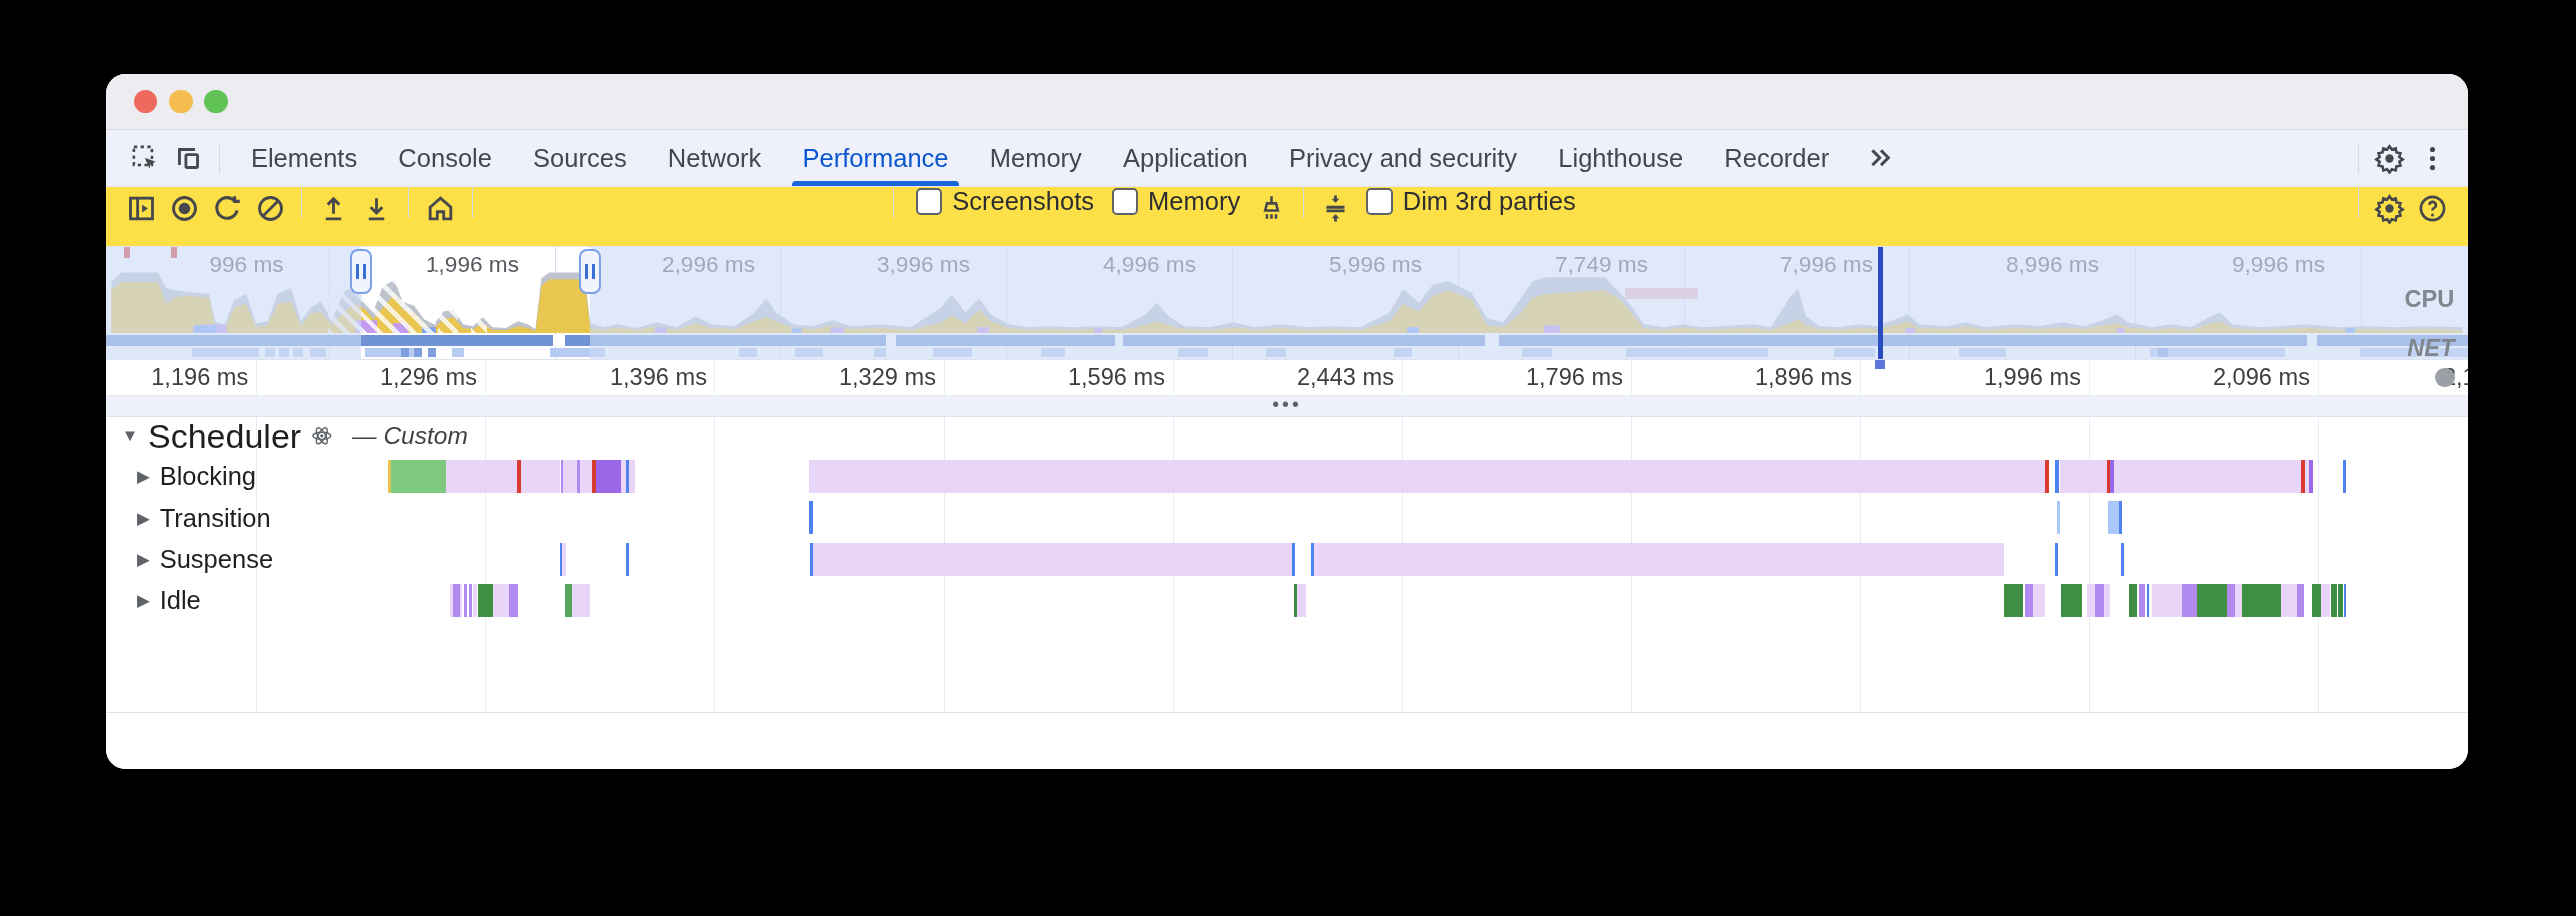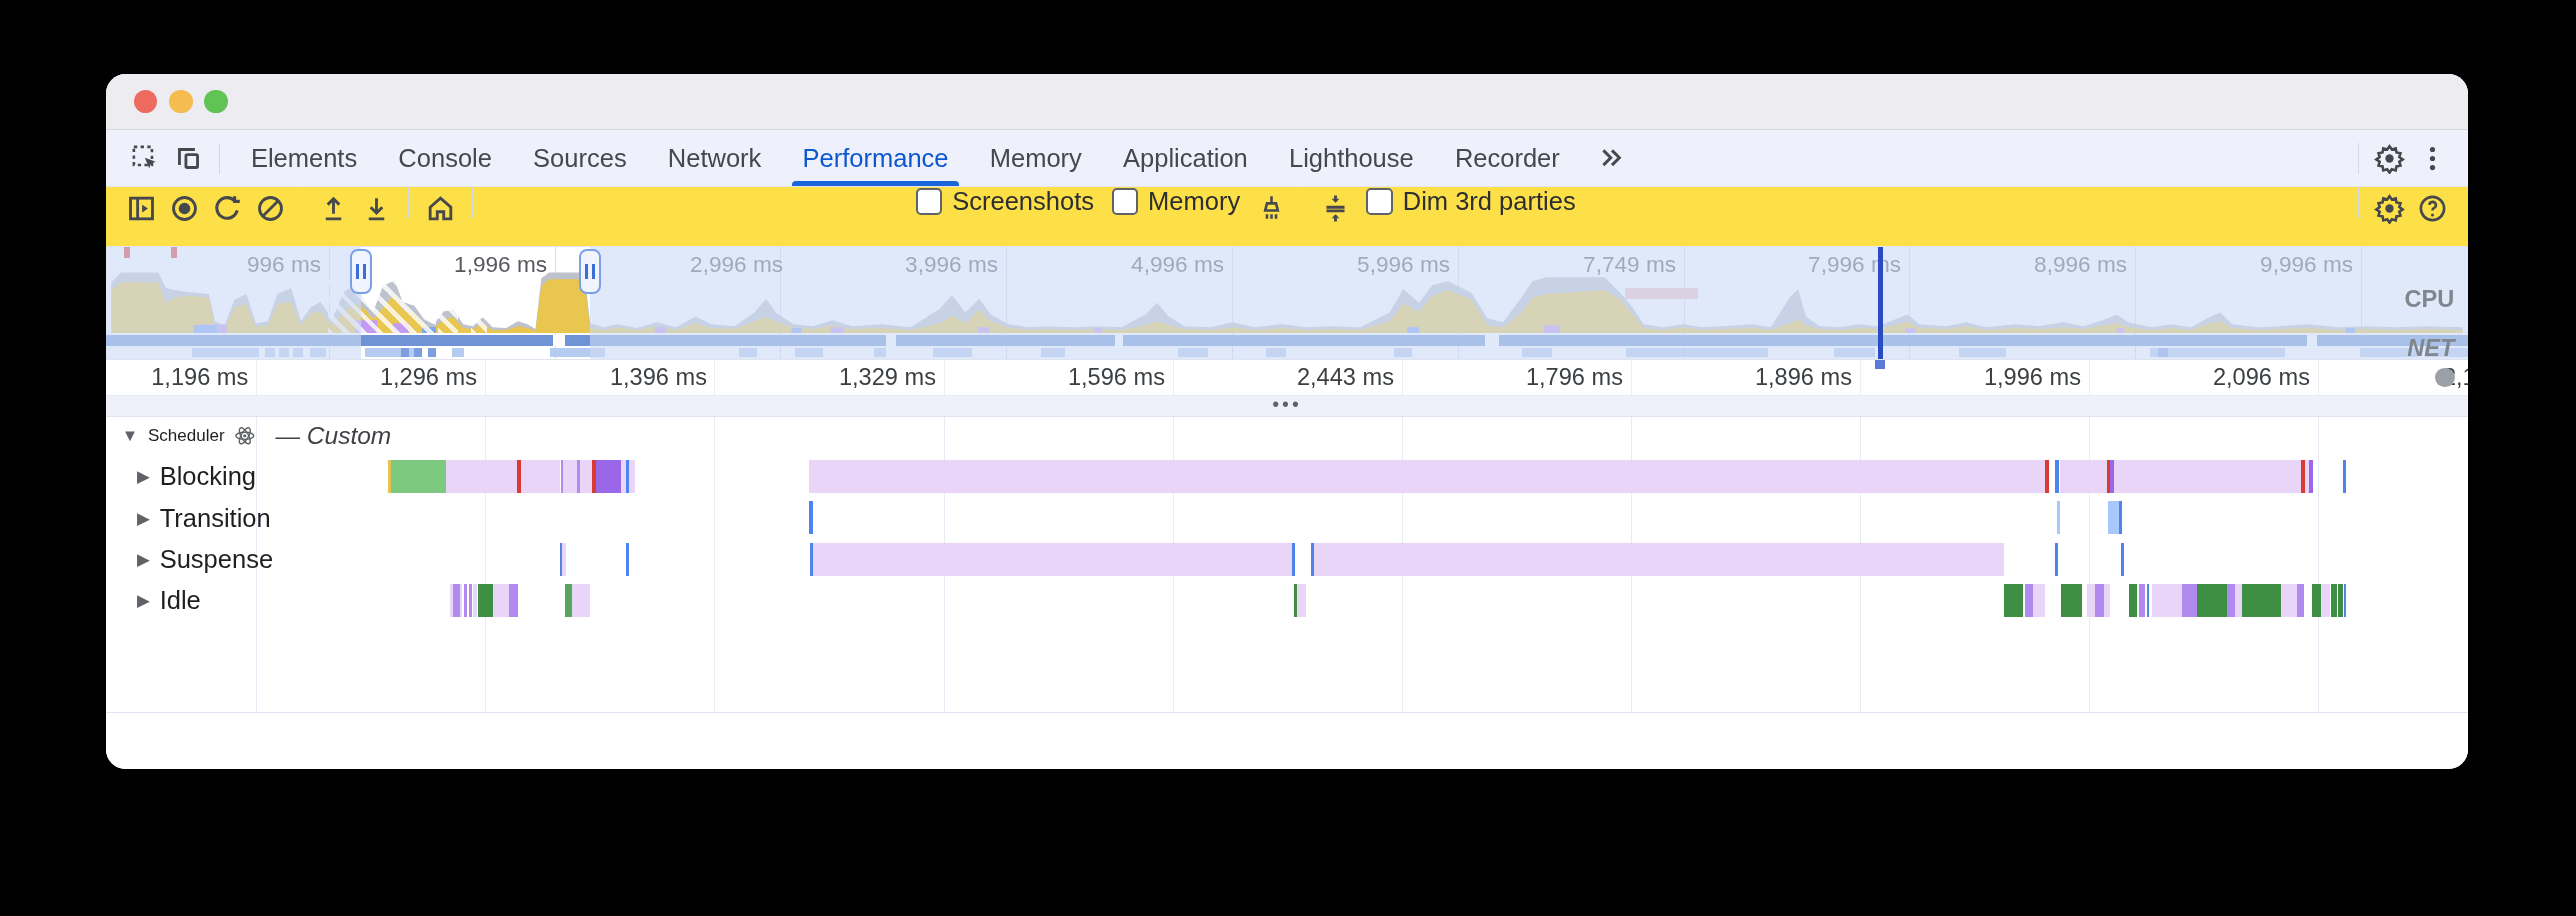--- a/index.html
+++ b/index.html
@@ -23,40 +23,40 @@
        background:#1a65d9;border-radius:3.9px 3.9px 0 0;}
   .spacer{flex:1;}
   
   .toolbar{height:59px;background:#fde047;display:flex;align-items:flex-start;padding:0 13.7px;
            border-bottom:1px solid #e3e5ee;}
   .cb{width:22.6px;height:22.6px;border:2.5px solid #5f6368;border-radius:4.9px;background:#fff;flex:none;}
   .cblabel{font-size:25.5px;color:#2d2e31;margin:0 9.8px 0 9.8px;white-space:nowrap;}
   
   .overview{position:relative;height:112px;background:#fff;overflow:hidden;border-bottom:1px solid #dfe3f0;}
   .ov-grid{position:absolute;top:0;bottom:0;width:1px;background:rgba(110,133,195,.30);}
-  .ov-label{position:absolute;top:4.9px;height:25.5px;font-size:22.6px;color:#56585e;text-align:right;}
+  .ov-label{position:absolute;top:4.9px;height:25.5px;font-size:22.6px;color:#56585e;text-align:center;}
   .hatch{position:absolute;background:repeating-linear-gradient(45deg,rgba(255,255,255,.78) 0 4.9px,
          rgba(255,255,255,0) 4.9px 11.8px);}
   .dim{position:absolute;top:0;height:112px;}
   .handle{position:absolute;top:2px;width:21.6px;height:45px;background:#eff4ff;border:2px solid #7ba0e8;
           border-radius:7.9px;display:flex;align-items:center;justify-content:center;gap:3.9px;box-sizing:border-box;}
   .handle i{display:block;width:2.9px;height:15.7px;background:#3a6fd8;}
   .ovside{position:absolute;right:13.7px;font-size:23.6px;font-weight:bold;color:#80868e;}
   
   .ruler{position:relative;height:35px;background:#fff;overflow:hidden;border-bottom:1px solid #e7eaf3;}
   .rl-label{position:absolute;top:0;height:35px;line-height:35px;font-size:23.6px;color:#3c4043;text-align:right;}
   .rl-grid{position:absolute;top:0;bottom:0;width:1px;background:#edeff7;}
   .dots{position:relative;height:19.6px;background:#eef1fa;border-bottom:1px solid #e0e4f0;
         text-align:center;font-size:19.6px;line-height:13.7px;color:#5f6368;letter-spacing:2.9px;}
   
   .tracks{position:relative;height:295px;background:#fff;overflow:hidden;border-bottom:1px solid #dfe3f2;}
   .tr-grid{position:absolute;top:0;bottom:0;width:1px;background:#e9ebf4;}
   .trackheader{position:absolute;left:15.7px;top:0;height:39px;display:flex;align-items:center;gap:9.8px;}
   .tri{font-size:16.7px;color:#5f6368;flex:none;}
-  .tname{font-size:17px;color:#1f1f22;}
+  .tname{font-size:34px;color:#1f1f22;}
   .tsub{font-size:24.5px;font-style:italic;color:#3f4146;margin-left:9.8px;}
   .rowlabel{position:absolute;display:flex;align-items:center;gap:9.8px;height:41px;left:31px;}
   .rlabel{font-size:25.5px;color:#1f1f22;}
   .seg{position:absolute;height:33px;}
   .bottompane{height:64px;background:#fff;}
   svg{display:block;}
 </style>
 </head>
 <body>
 
@@ -98,20 +98,23 @@
           </div>
           <div class="tab active">
             <span>Performance</span>
             <div class="underline"></div>
           </div>
           <div class="tab">
             <span>Memory</span>
           </div>
           <div class="tab">
             <span>Application</span>
+          </div>
+          <div class="tab">
+            <span>Privacy and security</span>
           </div>
           <div class="tab">
             <span>Lighthouse</span>
           </div>
           <div class="tab">
             <span>Recorder</span>
           </div>
           <div style="padding: 0px 15.7px; display: flex; align-items: center;">
             <svg width="29.5" height="29.5" viewBox="0 0 24 24" fill="none" stroke="#47484c" stroke-width="2.4">
               <path d="M6 6 L12 12 L6 18"></path>

